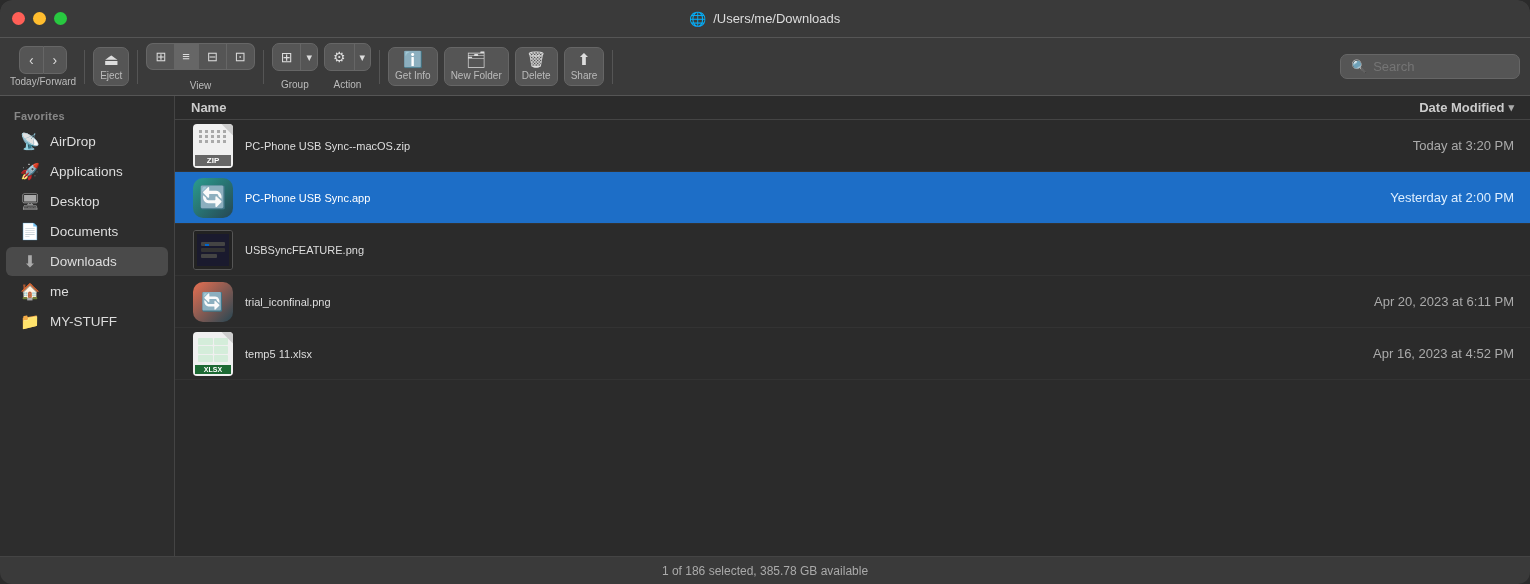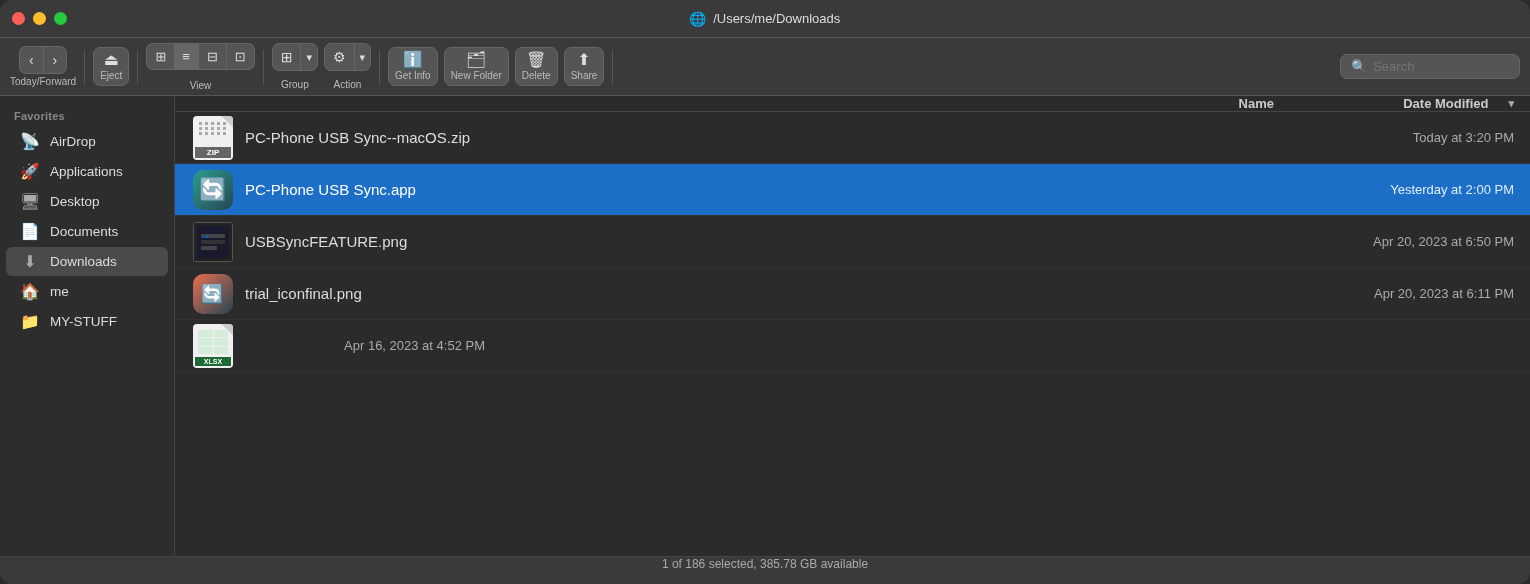--- a/index.html
+++ b/index.html
@@ -229,39 +229,38 @@
     
     .file-list {
       flex: 1;
       background: #2b2b2b;
       overflow: hidden;
     }
     .file-list-header {
       display: flex;
       align-items: center;
       padding: 0 16px;
-      height: 16px;
+      height: 24px;
       border-bottom: 1px solid #444;
       background: #2b2b2b;
-      text-align: right;
     }
     .file-list-header-name {
       flex: 1;
       font-size: 13px;
       font-weight: 600;
       color: #ccc;
     }
     .file-list-header-date {
       width: 240px;
       font-size: 13px;
       font-weight: 600;
       color: #ccc;
       display: flex;
       align-items: center;
-      gap: 20px;
+      gap: 4px;
       justify-content: flex-end;
     }
     .sort-arrow { font-size: 11px; color: #aaa; }
 
     .file-row {
       display: flex;
       align-items: center;
       padding: 0 16px;
       height: 52px;
       border-bottom: 1px solid #333;
@@ -405,40 +404,40 @@
       grid-template-columns: 1fr 1fr;
       grid-template-rows: 1fr 1fr 1fr;
       gap: 1px;
       padding: 4px 3px 2px;
       width: 100%;
     }
     .xlsx-cell { background: #d4edda; border-radius: 1px; }
 
     .file-name {
       flex: 1;
-      font-size: 15px;
+      font-size: 11px;
       color: #ddd;
       white-space: nowrap;
       overflow: hidden;
       text-overflow: ellipsis;
     }
     .file-date {
       width: 240px;
       font-size: 13px;
       color: #aaa;
       text-align: right;
     }
 
     
     .status-bar {
       height: 28px;
       background: #3a3a3a;
       border-top: 1px solid #444;
       display: flex;
-      align-items: flex-start;
+      align-items: center;
       justify-content: center;
       font-size: 12px;
       color: #aaa;
     }
   </style>
 </head>
 <body>
 
 <div class="title-bar">
   <div class="traffic-lights">
@@ -609,21 +608,20 @@
               <rect width="32" height="32" fill="#1a1a2e"></rect>
               <rect x="4" y="8" width="24" height="4" fill="#444" rx="1"></rect>
               <rect x="4" y="14" width="24" height="4" fill="#333" rx="1"></rect>
               <rect x="4" y="20" width="16" height="4" fill="#444" rx="1"></rect>
               <rect x="8" y="10" width="4" height="2" fill="#0066cc"></rect>
             </svg>
           </div>
         </div>
       </div>
       <div class="file-name">USBSyncFEATURE.png</div>
-      <div class="file-date">Apr 20, 2023 at 6:50 PM</div>
     </div>
 
     <div class="file-row">
       <div class="file-icon-container">
         <div class="file-icon-png-trial">🔄</div>
       </div>
       <div class="file-name">trial_iconfinal.png</div>
       <div class="file-date">Apr 20, 2023 at 6:11 PM</div>
     </div>
 
@@ -634,20 +632,21 @@
             <div class="xlsx-cell"></div>
             <div class="xlsx-cell"></div>
             <div class="xlsx-cell"></div>
             <div class="xlsx-cell"></div>
             <div class="xlsx-cell"></div>
             <div class="xlsx-cell"></div>
           </div>
           <div class="xlsx-label">XLSX</div>
         </div>
       </div>
+      <div class="file-name">temp5 11.xlsx</div>
       <div class="file-date">Apr 16, 2023 at 4:52 PM</div>
     </div>
   </div>
 </div>
 
 <div class="status-bar">
   <span>1 of 186 selected, 385.78 GB available</span>
 </div>
 
 </body></html>

